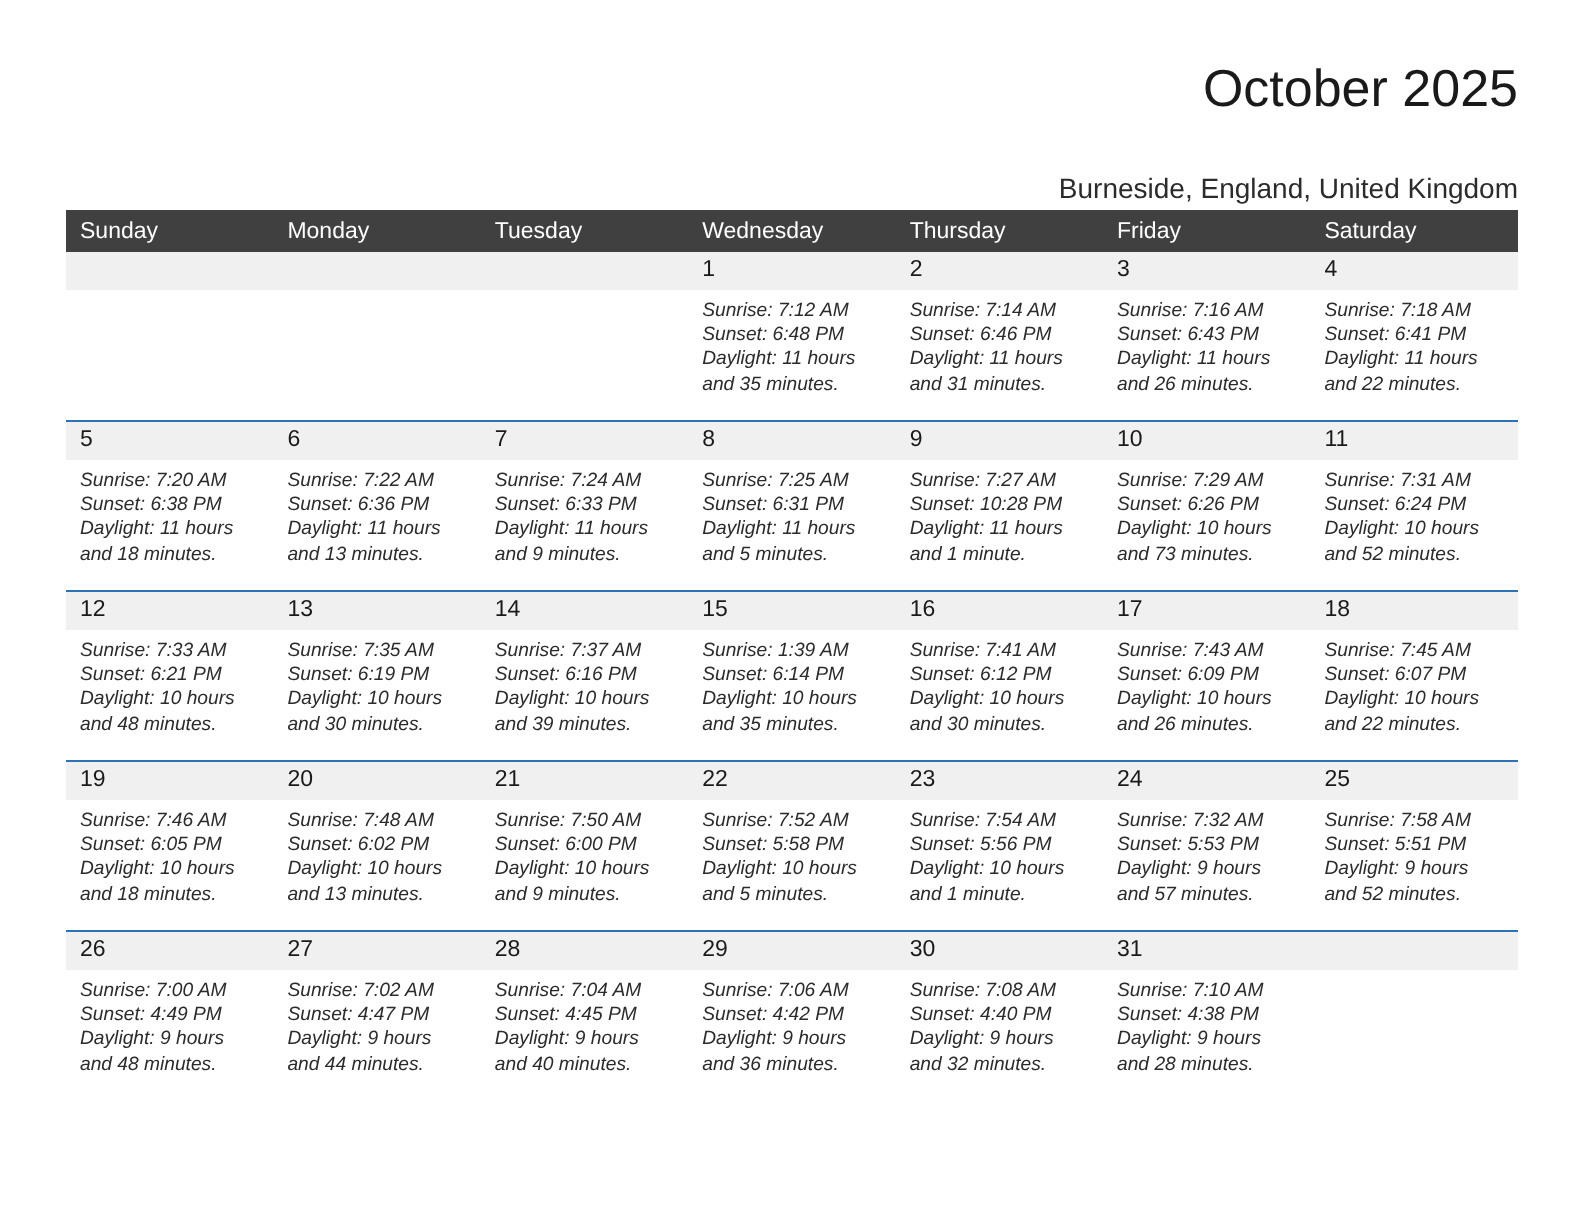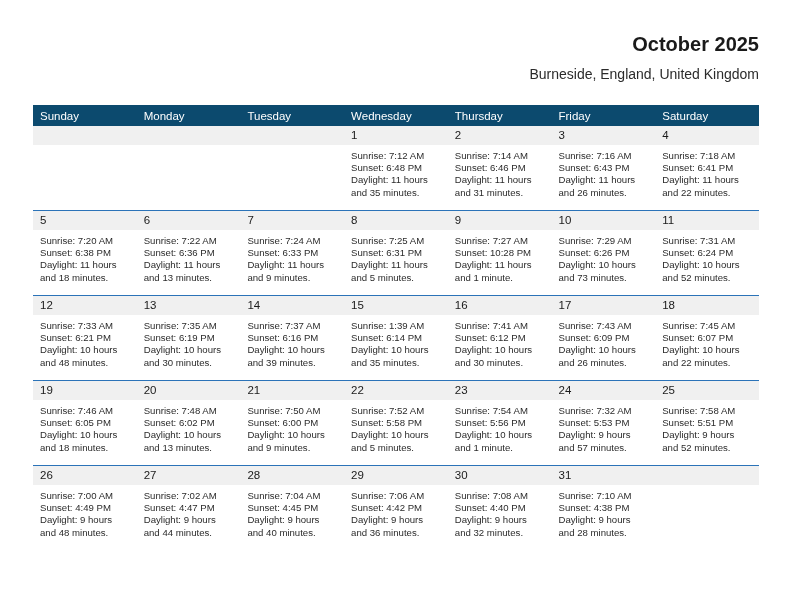--- a/index.html
+++ b/index.html
@@ -63,45 +63,45 @@
     letter-spacing: 0.2px;
   }
 
   .title-block {
     position: absolute;
     right: 0;
     top: 0;
     text-align: right;
   }
   .cal-title {
-    font-size: 20px;
-    font-weight: bold;
+    font-size: 26px;
+    font-weight: normal;
     color: #1a1a1a;
     line-height: 32px;
     white-space: nowrap;
   }
   .cal-subtitle {
     font-size: 14px;
     color: #2b2b2b;
     line-height: 20px;
-    margin-top: 4px;
+    margin-top: 24px;
     white-space: nowrap;
   }
 
   
   .calendar {
     position: absolute;
     left: 33px;
     top: 105px;
     width: 726px;
     border-collapse: collapse;
     table-layout: fixed;
   }
   .calendar th {
-    background: #0c4a6e;
+    background: #404040;
     color: #ffffff;
     font-weight: normal;
     font-size: 11.5px;
     text-align: left;
     padding: 4px 0 4px 7px;
     height: 13px;
     border: none;
   }
   .calendar td {
     vertical-align: top;
@@ -127,20 +127,21 @@
     padding: 3px 0 3px 7px;
     height: 13px;
     line-height: 13px;
     border-bottom: 1px solid #ffffff;
   }
   .day-info {
     padding: 4px 6px 0 7px;
     font-size: 9.6px;
     line-height: 12.2px;
     color: #2b2b2b;
+    font-style: italic;
   }
   .day-info div {
     white-space: nowrap;
   }
   td.empty .day-num {
     color: transparent;
   }
 </style>
 </head>
 <body>

